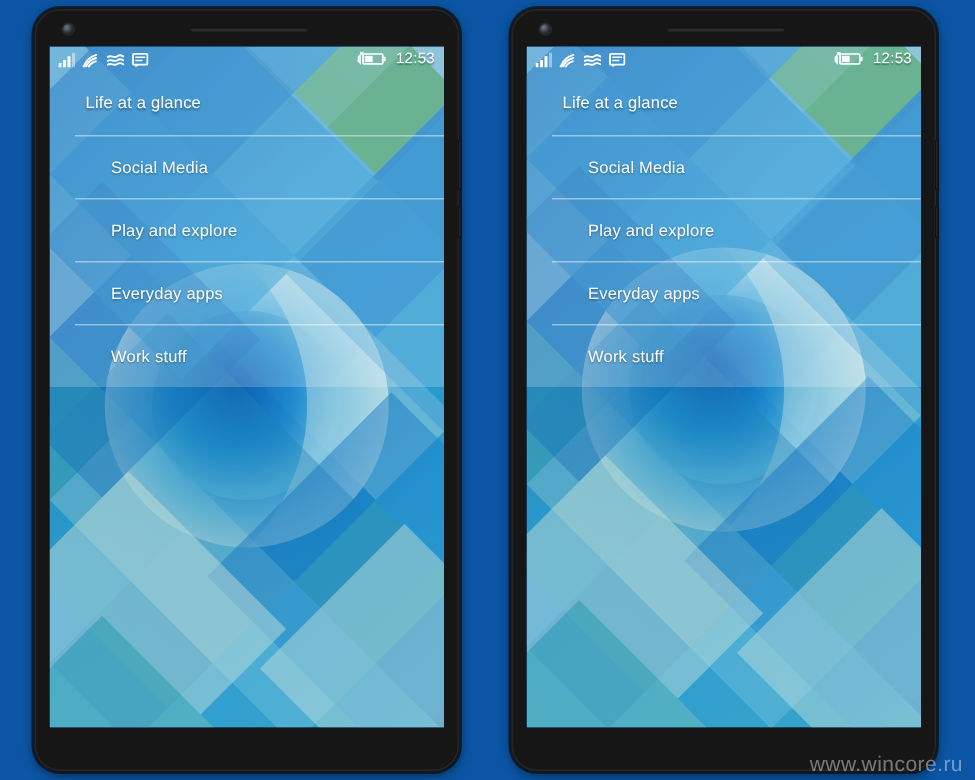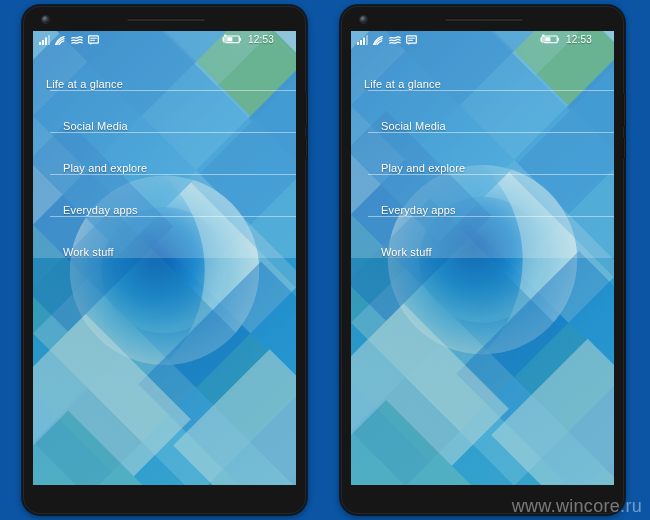--- a/index.html
+++ b/index.html
@@ -51,62 +51,62 @@
   }
 
   
   .wall{position:absolute;inset:0;overflow:hidden;}
   .wall svg{display:block;width:100%;height:100%;}
 
   
   .statusbar{
     position:absolute;left:0;right:0;top:0;height:17px;
     display:flex;align-items:center;
-    padding:0 22px 0 6px;
+    padding:0 6px 0 6px;
     background:rgba(255,255,255,.20);
     box-sizing:border-box;
   }
   .sb-left{display:flex;align-items:center;gap:5px;}
   .sb-right{margin-left:auto;display:flex;align-items:center;gap:6px;}
   .sb-ico{display:block;}
   .sb-time{
     color:#fff;font-size:10px;letter-spacing:.2px;
     text-shadow:0 1px 1px rgba(0,0,0,.35);
     line-height:1;
   }
 
   
   .menu{
     position:absolute;left:0;right:0;
     background:rgba(255,255,255,.20);
     box-sizing:border-box;
   }
   .menu-row{
     position:relative;
-    display:flex;align-items:flex-end;
+    display:flex;align-items:center;
     height:42px;
     box-sizing:border-box;
-    padding-left:13px;
+    padding-left:24px;
   }
   .menu-row + .menu-row{
     border-top:1px solid rgba(255,255,255,.45);
     margin-left:17px;
   }
   .menu-label{
     color:#ffffff;font-size:11px;
     letter-spacing:.15px;
     text-shadow:0 1px 1.5px rgba(0,0,0,.38);
     white-space:nowrap;
   }
 
   
   .watermark{
     position:absolute;right:8px;bottom:3px;
     color:rgba(255,255,255,.42);
-    font-size:18px;letter-spacing:.3px;
+    font-size:14px;letter-spacing:.3px;
     font-family:"Liberation Sans", sans-serif;
     user-select:none;
   }
 </style>
 </head>
 <body>
 
 <div id="stage">
     <div class="phone" style="left: 22px; top: 5px; width: 285px; height: 510px;">
       <div class="phone-body"></div>

